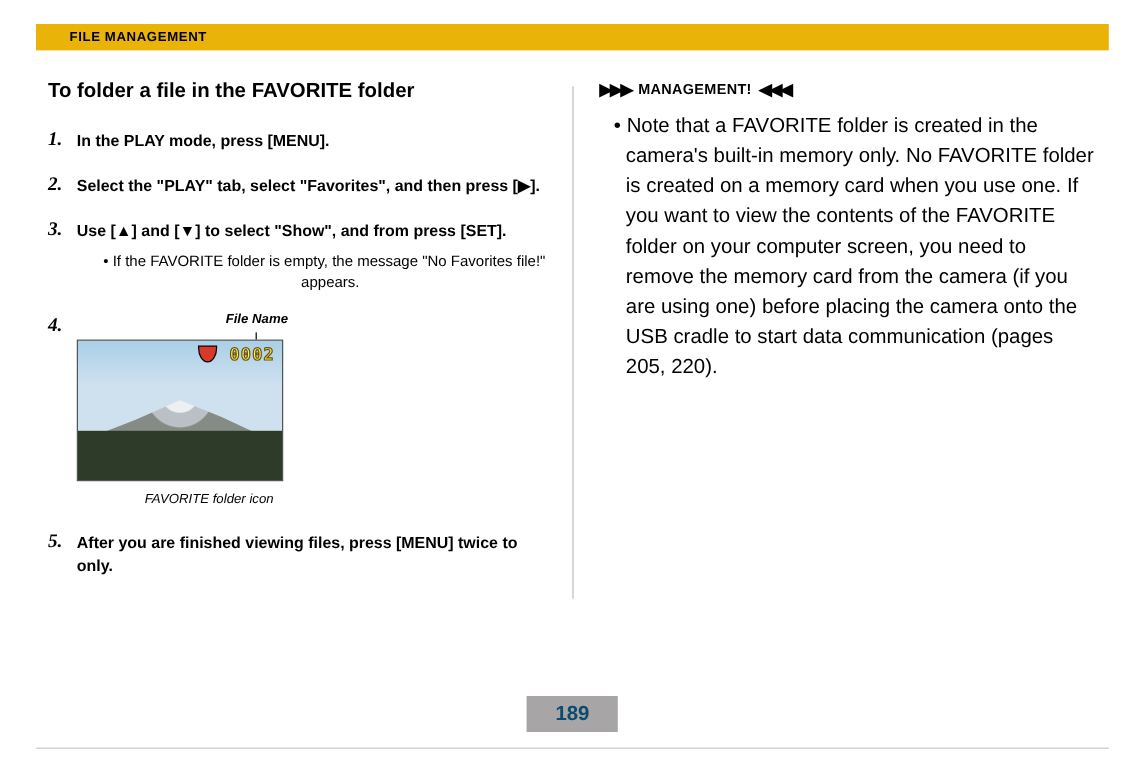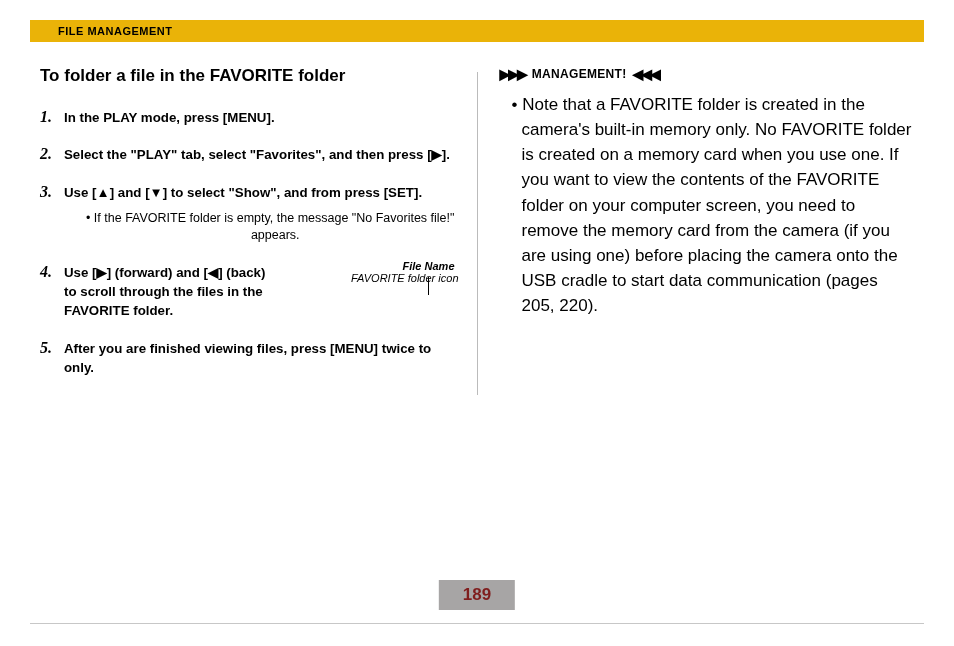--- a/index.html
+++ b/index.html
@@ -120,39 +120,39 @@
     color: #fff35a;
     -webkit-text-stroke: 1px #6a520e;
     letter-spacing: 1px;
   }
   .fav-caption {
     font-style: italic;
     font-size: 11px;
     font-weight: normal;
     text-align: right;
     margin-top: 8px;
-    margin-right: 0;
+    margin-right: 16px;
   }
   .important-row { display: flex; align-items: center; font-size: 12px; font-weight: bold; margin-bottom: 10px; }
   .important-row .blk { letter-spacing: -2px; font-size: 14px; }
   .important-row .label { margin: 0 6px; letter-spacing: 0.3px; }
   .note-bullet { font-size: 17px; line-height: 1.48; margin-left: 22px; text-indent: -10px; }
   .note-bullet::before { content: "•  "; }
   .page-footer {
     position: absolute;
     left: 30px; right: 30px;
     bottom: 22px;
   }
   .footer-rule { height: 1px; background: #c7c7c7; position: relative; }
   .page-num-box {
     position: absolute;
     left: 50%; transform: translateX(-50%);
     bottom: 14px;
     background: #a7a5a5;
-    color: #7f1d1d;
+    color: #0c4a6e;
     font-weight: bold;
     font-size: 17px;
     padding: 5px 24px;
     font-family: Arial, Helvetica, sans-serif;
   }
 </style>
 </head>
 <body>
 
 <div class="page">
@@ -180,24 +180,30 @@
         <div class="step-body">
           <span>Use [▲] and [▼] to select "Show", and from press [SET].</span>
           <div class="bullet-plain">If the FAVORITE folder is empty, the message "No Favorites file!" appears.</div>
         </div>
       </div>
 
       <div class="step">
         <div class="step-num">4.</div>
         <div class="step-body">
           <div class="step4-row">
-            <div class="step4-text">Use [▶] (forward) and [◀] (back) to scroll through the files in the FAVORITE folder.</div>
             <div class="step4-figure">
               <div class="fn-label">File Name</div>
               <div class="fn-line"></div>
+              <div class="photo">
+                <div class="sky"></div>
+                <div class="mnt"></div>
+                <div class="dark"></div>
+                <div class="fav-icon"></div>
+                <div class="file-num">0002</div>
+              </div>
               <div class="fav-caption">FAVORITE folder icon</div>
             </div>
           </div>
         </div>
       </div>
 
       <div class="step" style="margin-top:14px;">
         <div class="step-num">5.</div>
         <div class="step-body">After you are finished viewing files, press [MENU] twice to only.</div>
       </div>

